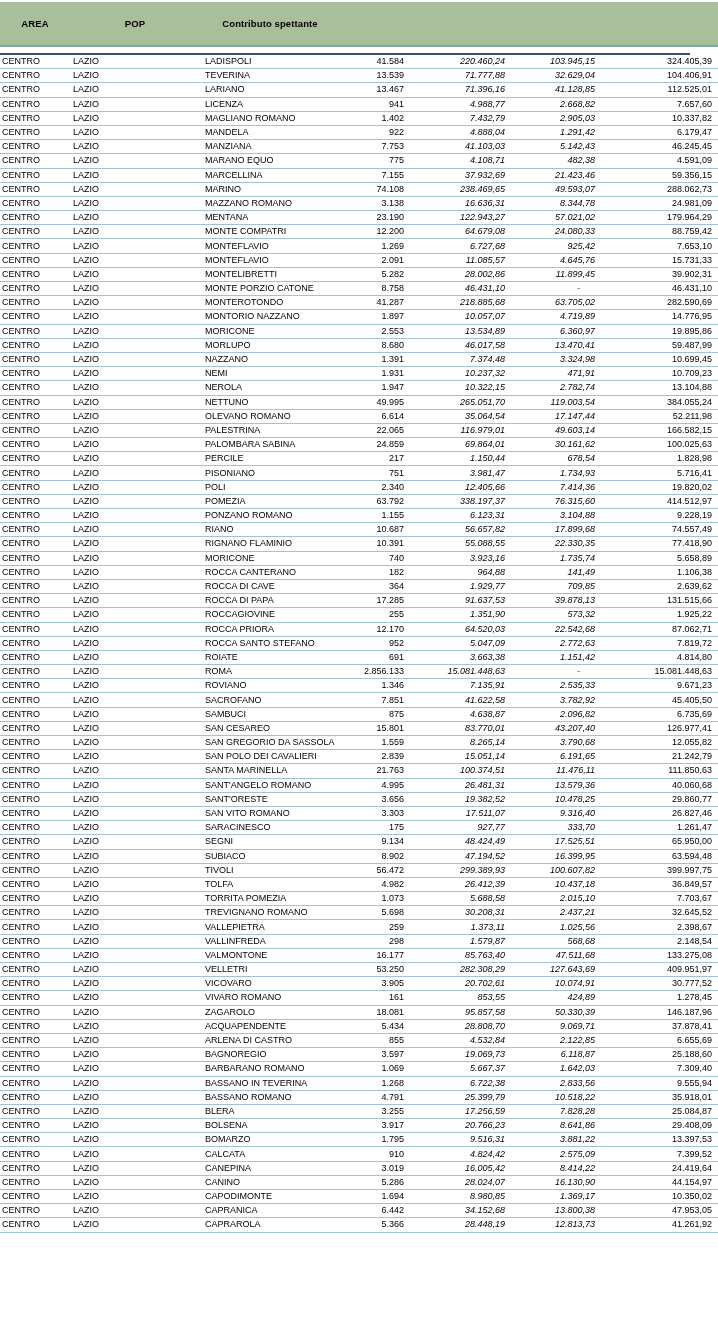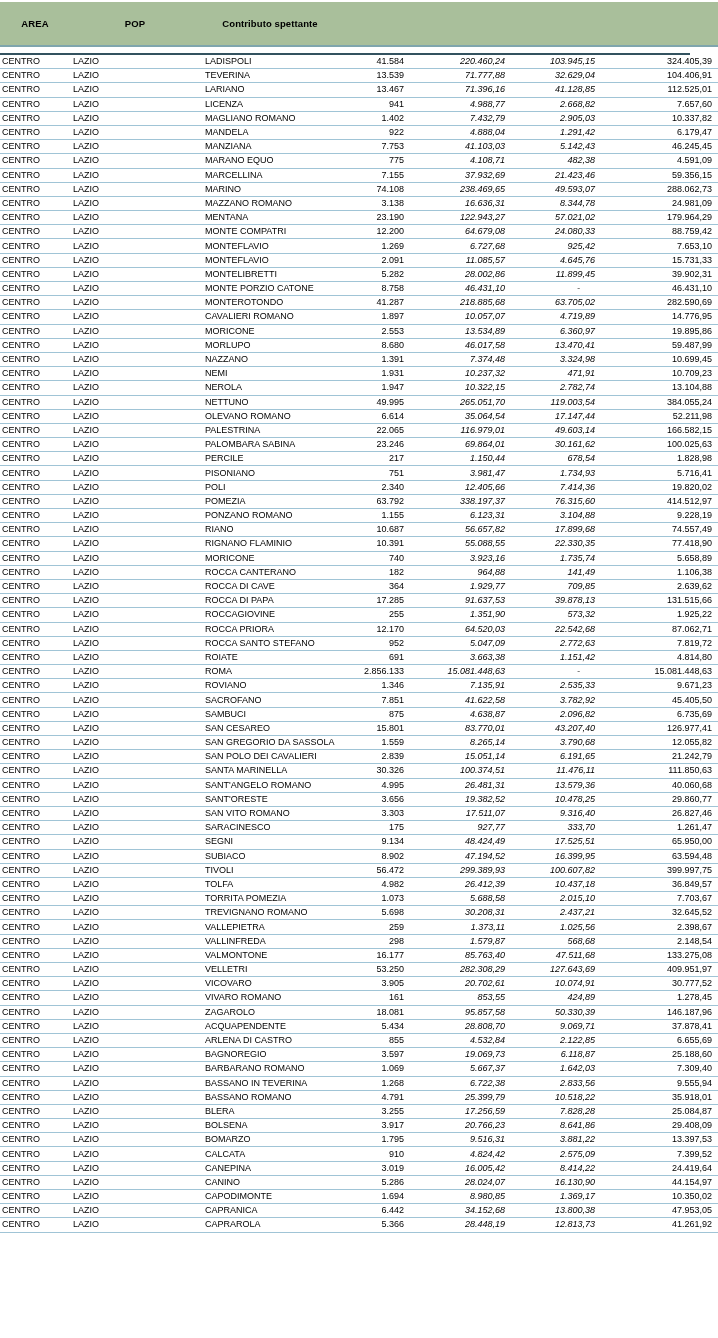--- a/index.html
+++ b/index.html
@@ -245,21 +245,21 @@
         <div class="cell c-regione">LAZIO</div>
         <div class="cell c-ente">MONTEROTONDO</div>
         <div class="cell c-pop">41.287</div>
         <div class="cell c-qa">218.885,68</div>
         <div class="cell c-qb">63.705,02</div>
         <div class="cell c-contrib">282.590,69</div>
       </div>
       <div class="grid-row row">
         <div class="cell c-area">CENTRO</div>
         <div class="cell c-regione">LAZIO</div>
-        <div class="cell c-ente">CAVALIERI ROMANO</div>
+        <div class="cell c-ente">MONTORIO NAZZANO</div>
         <div class="cell c-pop">1.897</div>
         <div class="cell c-qa">10.057,07</div>
         <div class="cell c-qb">4.719,89</div>
         <div class="cell c-contrib">14.776,95</div>
       </div>
       <div class="grid-row row">
         <div class="cell c-area">CENTRO</div>
         <div class="cell c-regione">LAZIO</div>
         <div class="cell c-ente">MORICONE</div>
         <div class="cell c-pop">2.553</div>
@@ -327,21 +327,21 @@
         <div class="cell c-ente">PALESTRINA</div>
         <div class="cell c-pop">22.065</div>
         <div class="cell c-qa">116.979,01</div>
         <div class="cell c-qb">49.603,14</div>
         <div class="cell c-contrib">166.582,15</div>
       </div>
       <div class="grid-row row">
         <div class="cell c-area">CENTRO</div>
         <div class="cell c-regione">LAZIO</div>
         <div class="cell c-ente">PALOMBARA SABINA</div>
-        <div class="cell c-pop">23.246</div>
+        <div class="cell c-pop">24.859</div>
         <div class="cell c-qa">69.864,01</div>
         <div class="cell c-qb">30.161,62</div>
         <div class="cell c-contrib">100.025,63</div>
       </div>
       <div class="grid-row row">
         <div class="cell c-area">CENTRO</div>
         <div class="cell c-regione">LAZIO</div>
         <div class="cell c-ente">PERCILE</div>
         <div class="cell c-pop">217</div>
         <div class="cell c-qa">1.150,44</div>
@@ -534,21 +534,21 @@
         <div class="cell c-ente">SAN POLO DEI CAVALIERI</div>
         <div class="cell c-pop">2.839</div>
         <div class="cell c-qa">15.051,14</div>
         <div class="cell c-qb">6.191,65</div>
         <div class="cell c-contrib">21.242,79</div>
       </div>
       <div class="grid-row row">
         <div class="cell c-area">CENTRO</div>
         <div class="cell c-regione">LAZIO</div>
         <div class="cell c-ente">SANTA MARINELLA</div>
-        <div class="cell c-pop">30.326</div>
+        <div class="cell c-pop">21.763</div>
         <div class="cell c-qa">100.374,51</div>
         <div class="cell c-qb">11.476,11</div>
         <div class="cell c-contrib">111.850,63</div>
       </div>
       <div class="grid-row row">
         <div class="cell c-area">CENTRO</div>
         <div class="cell c-regione">LAZIO</div>
         <div class="cell c-ente">SANT'ANGELO ROMANO</div>
         <div class="cell c-pop">4.995</div>
         <div class="cell c-qa">26.481,31</div>

